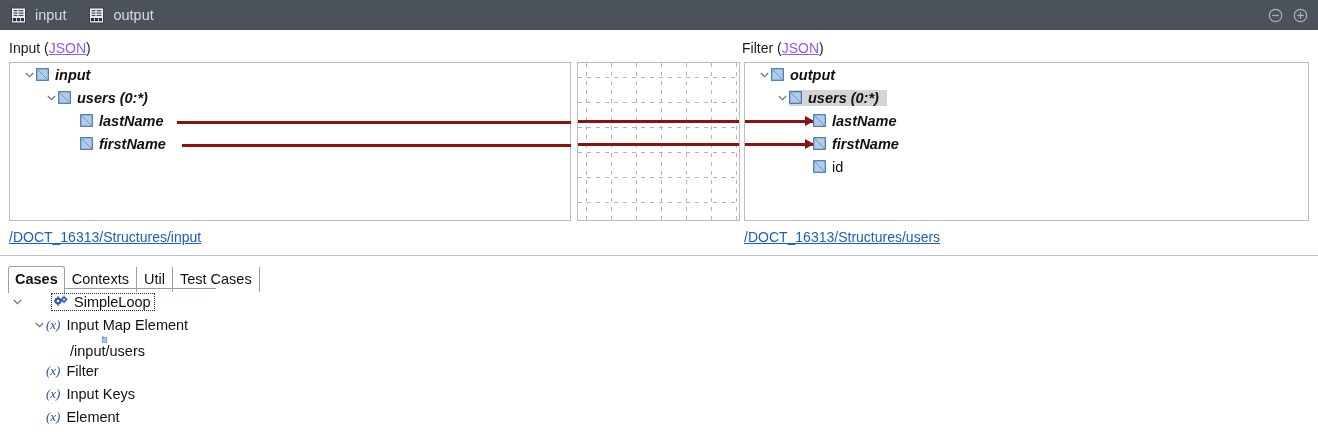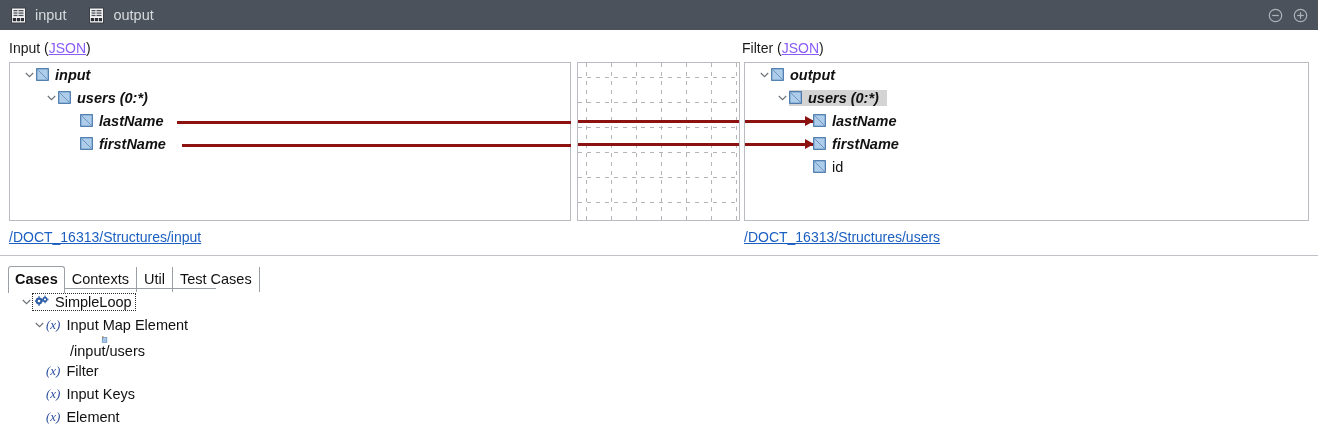--- a/index.html
+++ b/index.html
@@ -339,21 +339,21 @@
       <span>Util</span>
     </div>
     <div class="btab">
       <span>Test Cases</span>
     </div>
   </div>
   <div class="btabs-rule" style="left:8px; top:288px; width:208px;"></div>
 
   <div>
 
-    <div class="brow" style="left:19px; top:290px;">
+    <div class="brow" style="left:10px; top:290px;gap:28px;">
       <span class="chev">
         <svg width="9" height="6" viewBox="0 0 9 6">
             <path d="M0.8 1 L4.5 4.6 L8.2 1" fill="none" stroke="#6f7479" stroke-width="1.2"></path>
           </svg>
       </span>
       <span class="focusbox">
         <svg width="16" height="14" viewBox="0 0 16 14" style="margin-right:5px;">
           <g fill="#2f5fa8">
             <circle cx="5" cy="6" r="3.4"></circle>
               <circle cx="11" cy="4.4" r="2.6"></circle>

